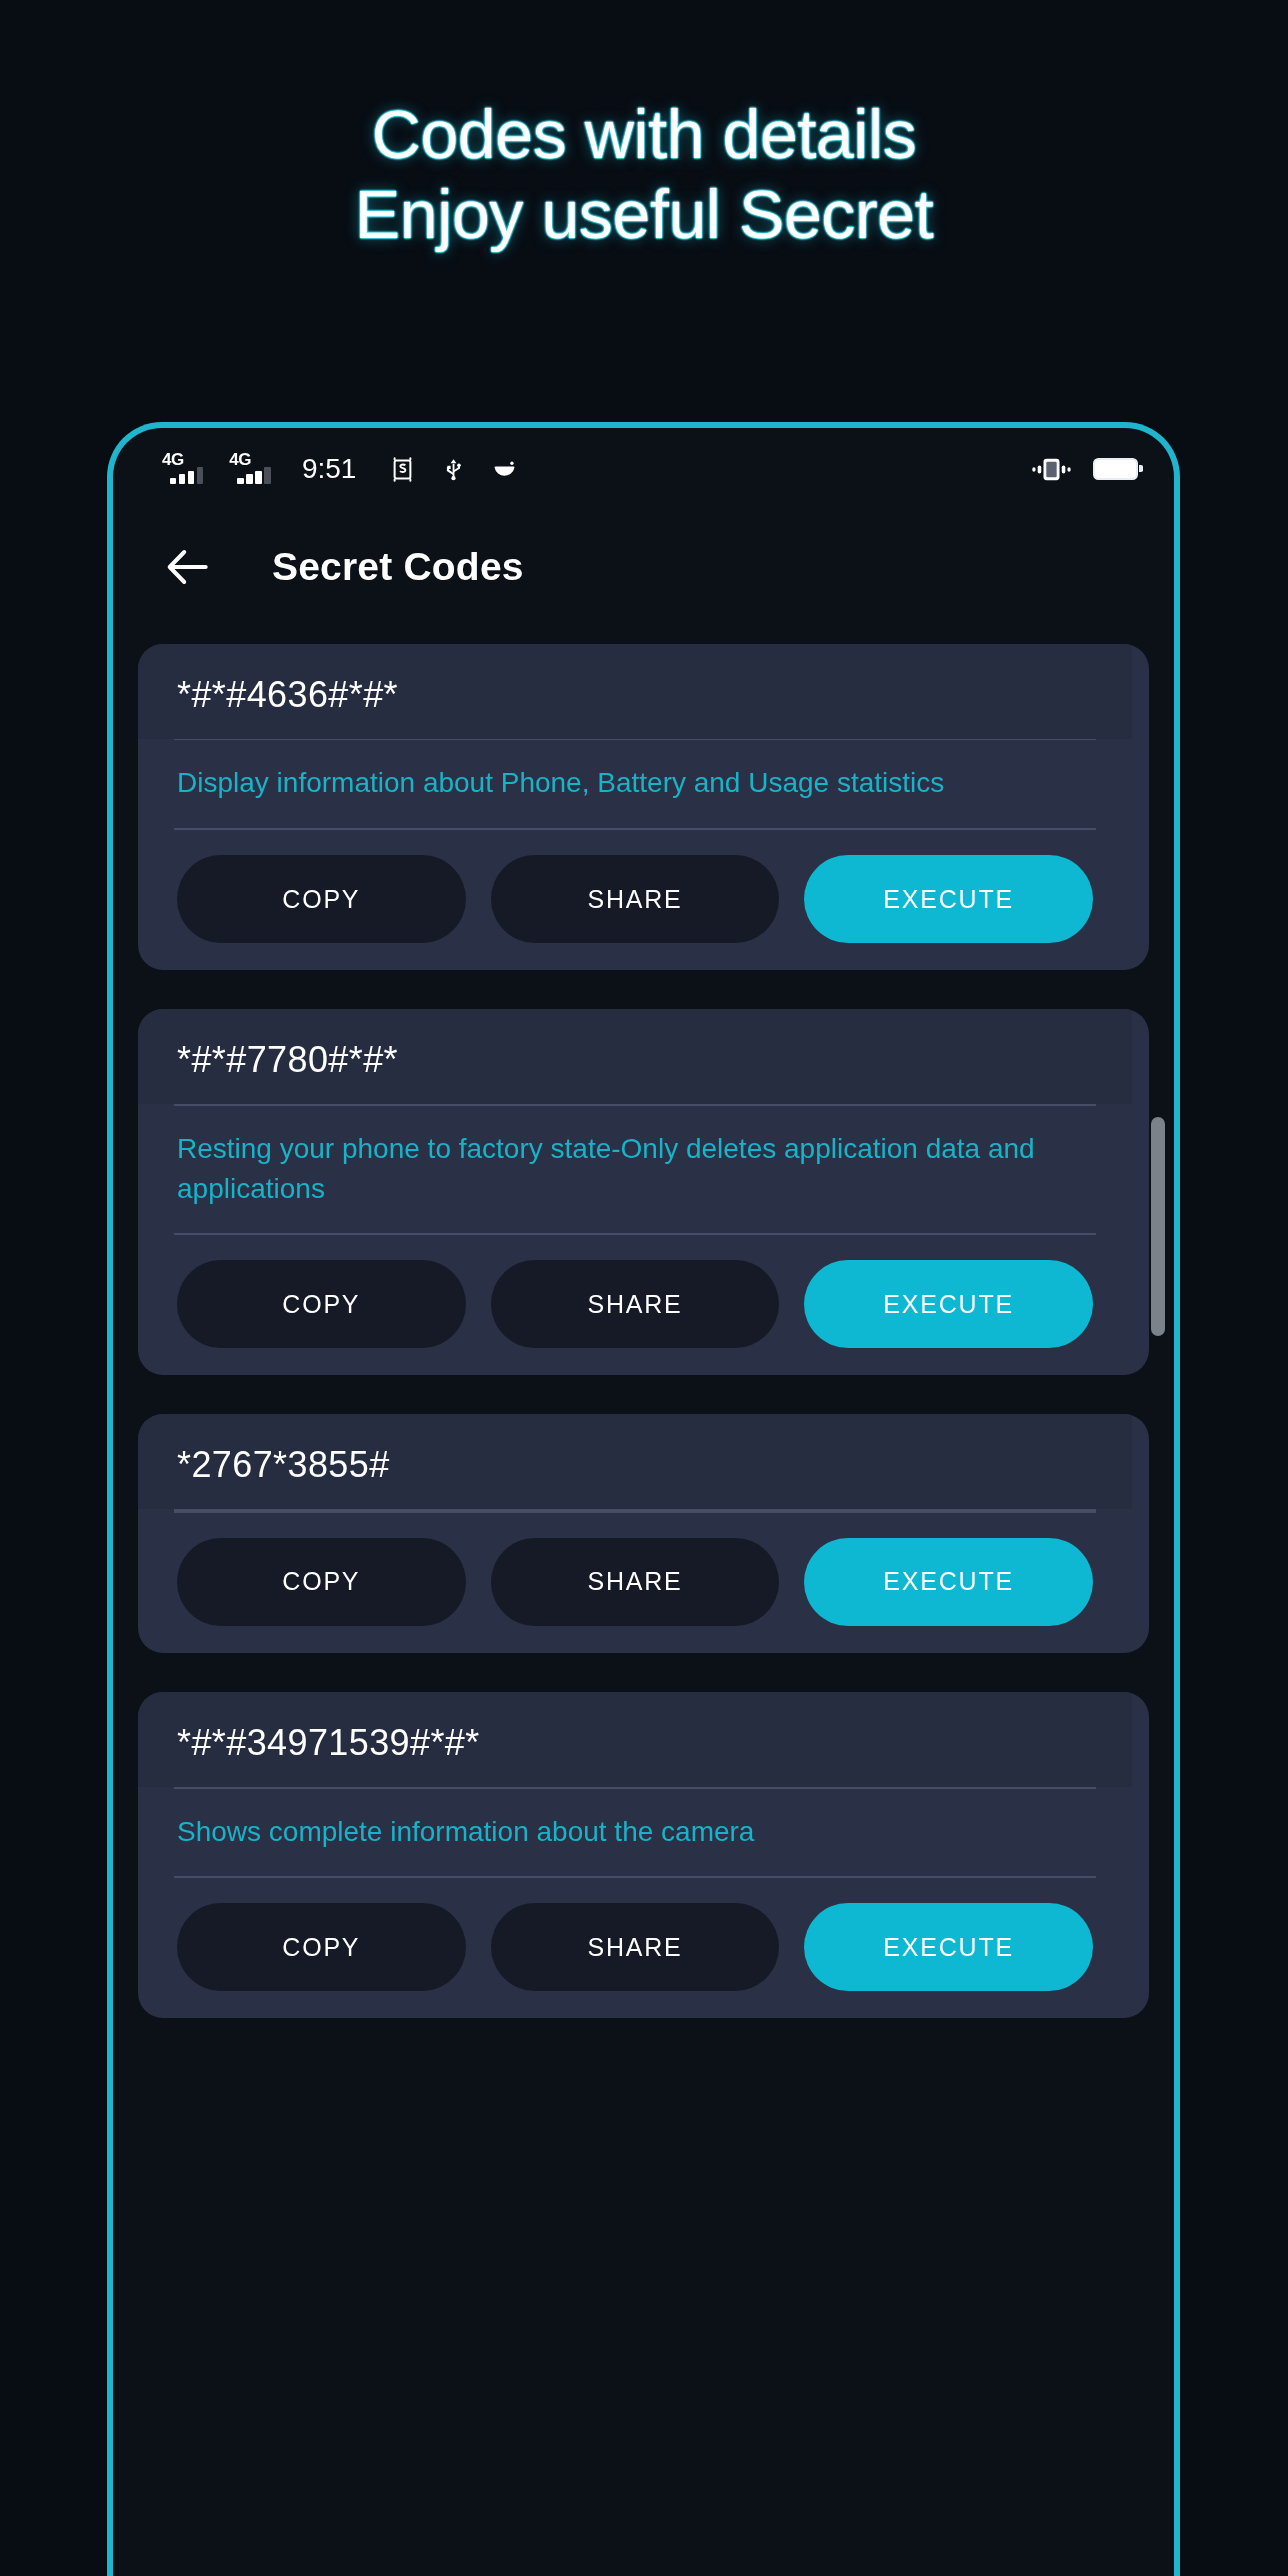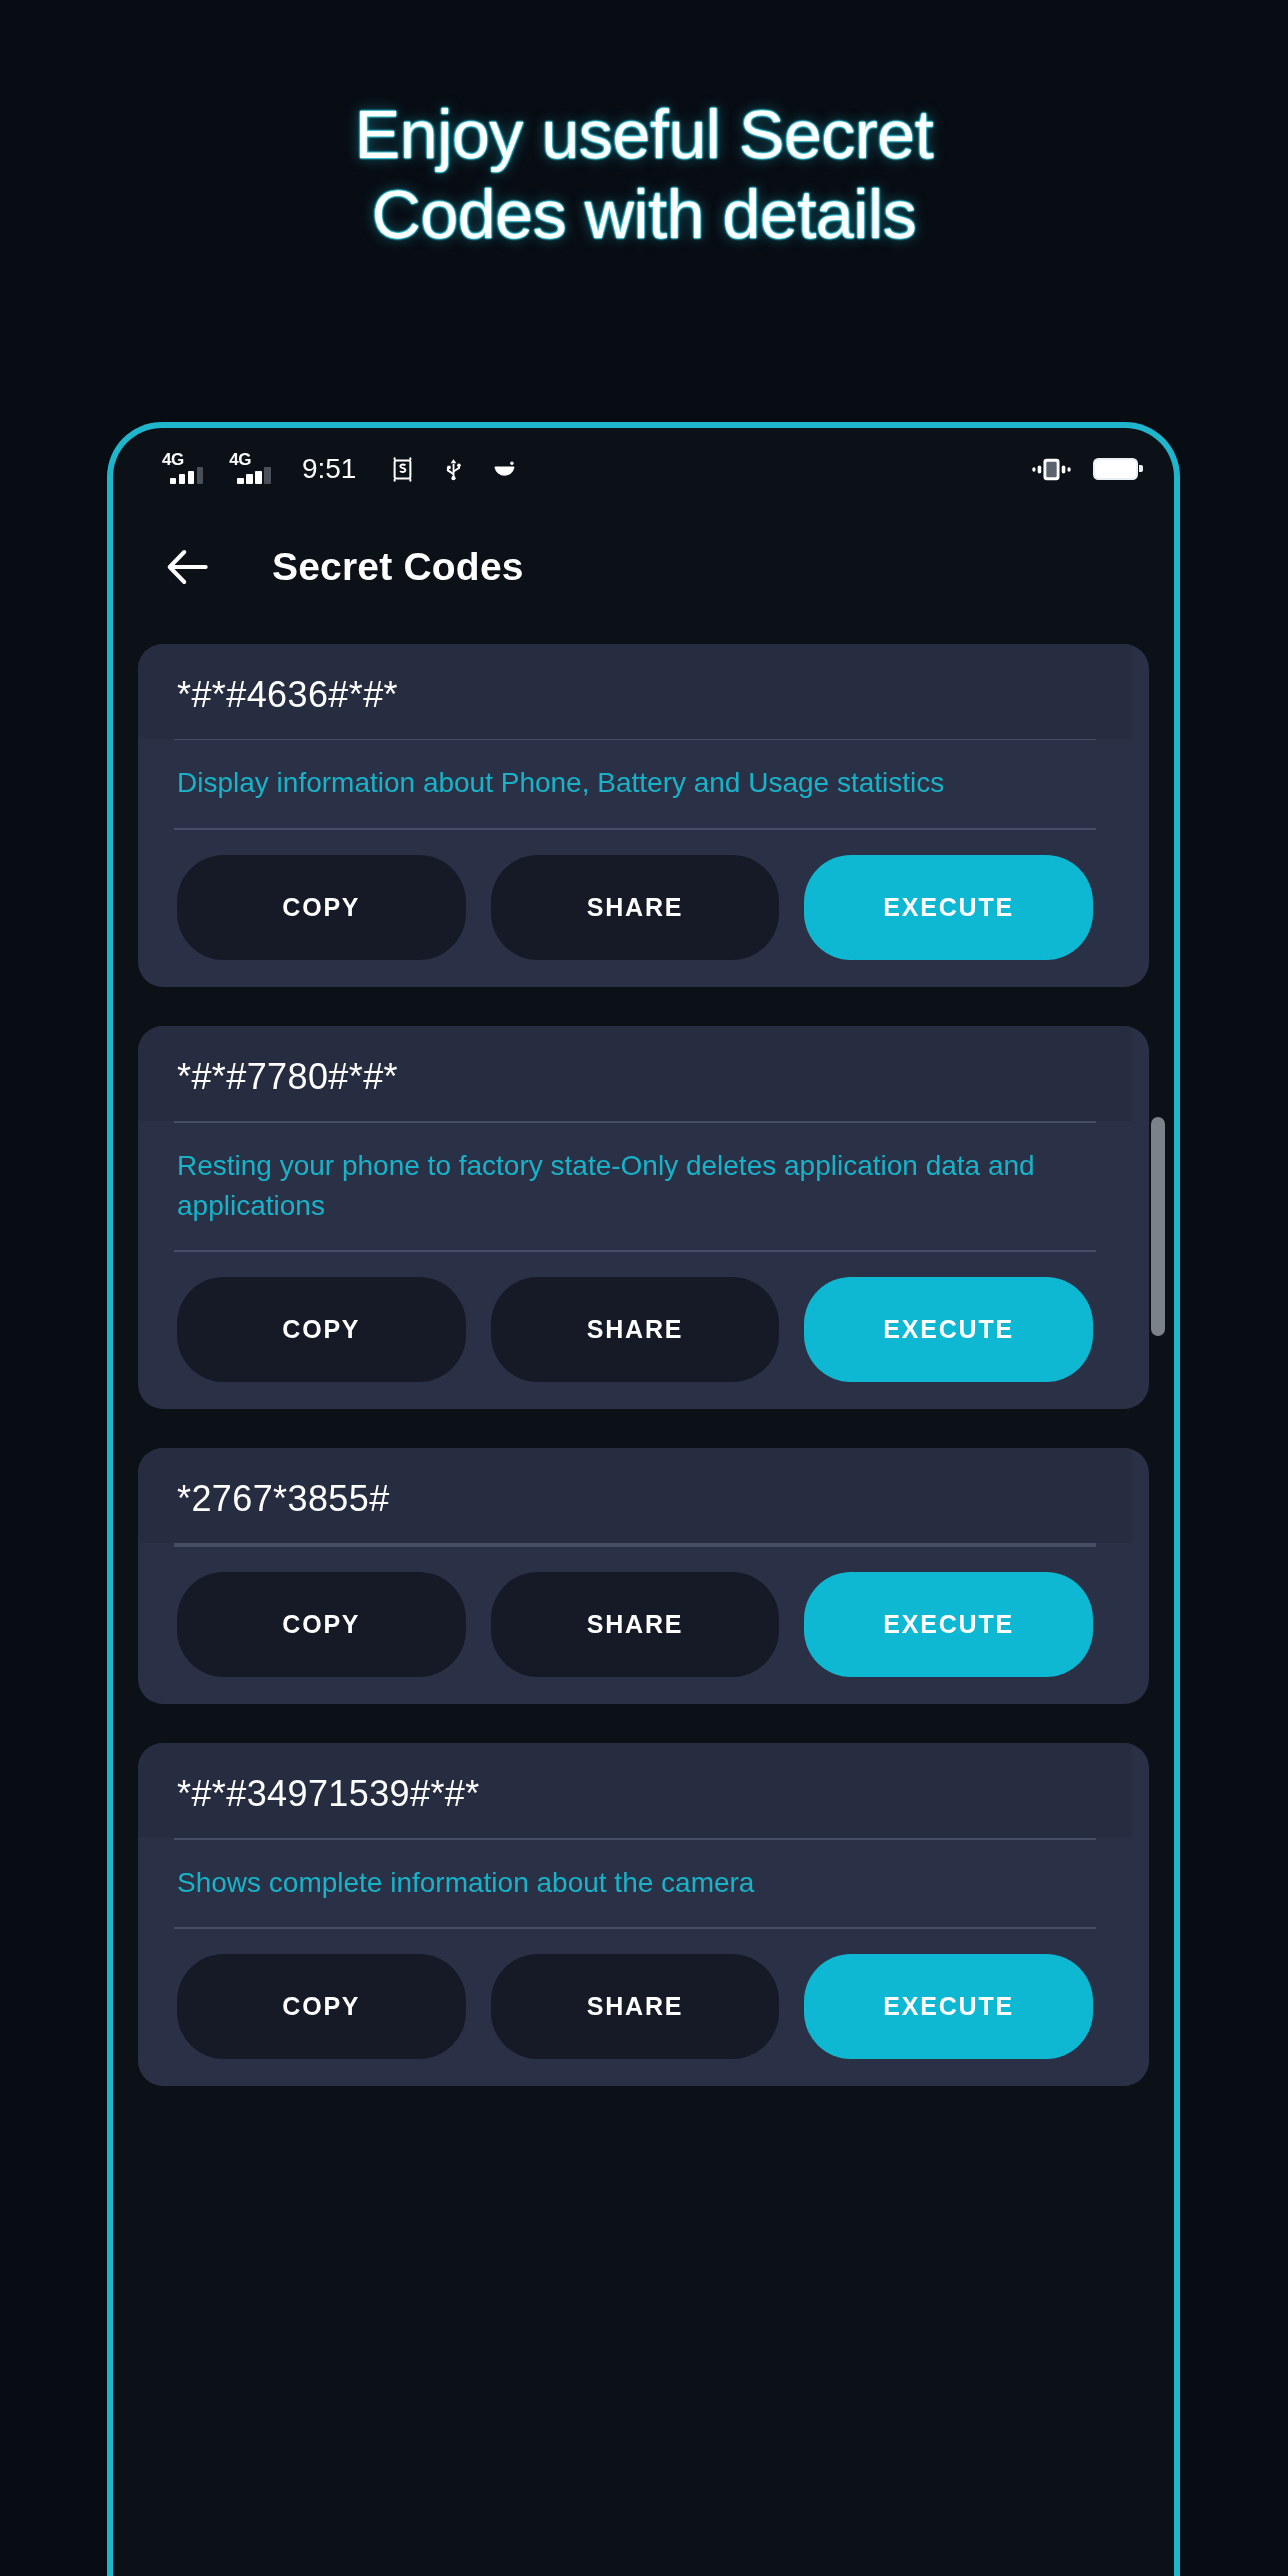--- a/index.html
+++ b/index.html
@@ -188,27 +188,27 @@
     line-height: 1.42;
     padding: 23px 39px 25px 39px;
   }
   .btn-row {
     display: flex;
     gap: 25px;
     padding: 25px 39px 0 39px;
   }
   .btn {
     flex: 1;
-    height: 105px;
+    height: 88px;
     border-radius: 47px;
     display: flex;
     align-items: center;
     justify-content: center;
     font-size: 25px;
-    font-weight: 700;
+    font-weight: 400;
     letter-spacing: 1.8px;
     color: #ffffff;
     background: #151a26;
     box-sizing: border-box;
   }
   .btn.primary {
     background: #0fb8d2;
     color: #ffffff;
   }
 
@@ -220,22 +220,22 @@
     width: 14.3px;
     height: 219px;
     background: #7b8289;
     border-radius: 7.2px;
   }
 </style>
 </head>
 <body>
 
 <div class="promo">
+  <div class="promo-line">Codes with details</div>
   <div class="promo-line">Enjoy useful Secret</div>
-  <div class="promo-line">Codes with details</div>
 </div>
 
 <div class="phone">
 
   <div class="statusbar">
     <div class="sb-left">
 
       <div class="signal">
         <span class="gen">4G</span>
         <span class="bars">

